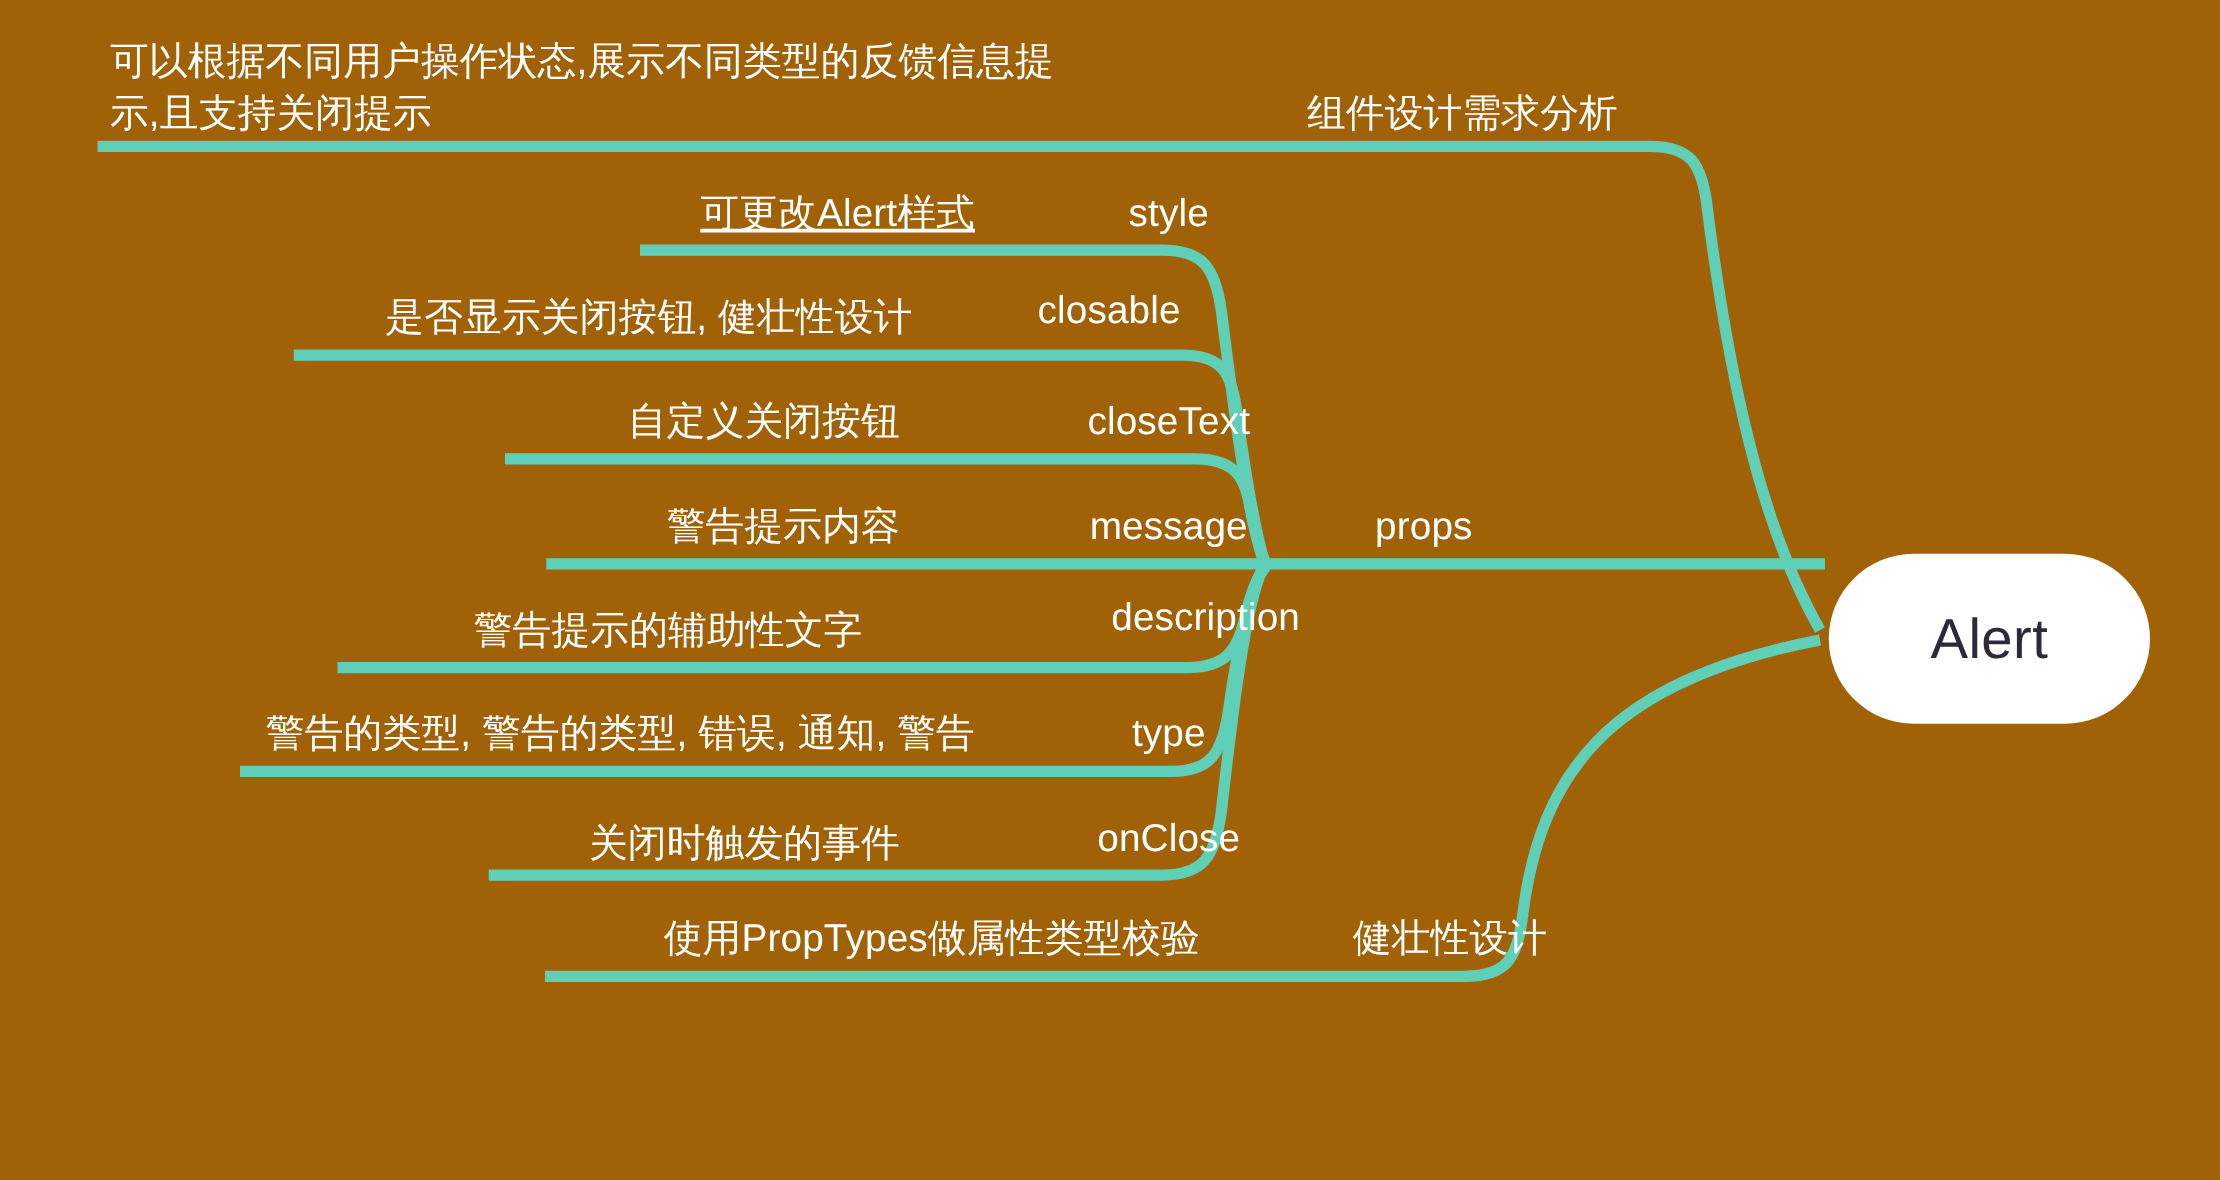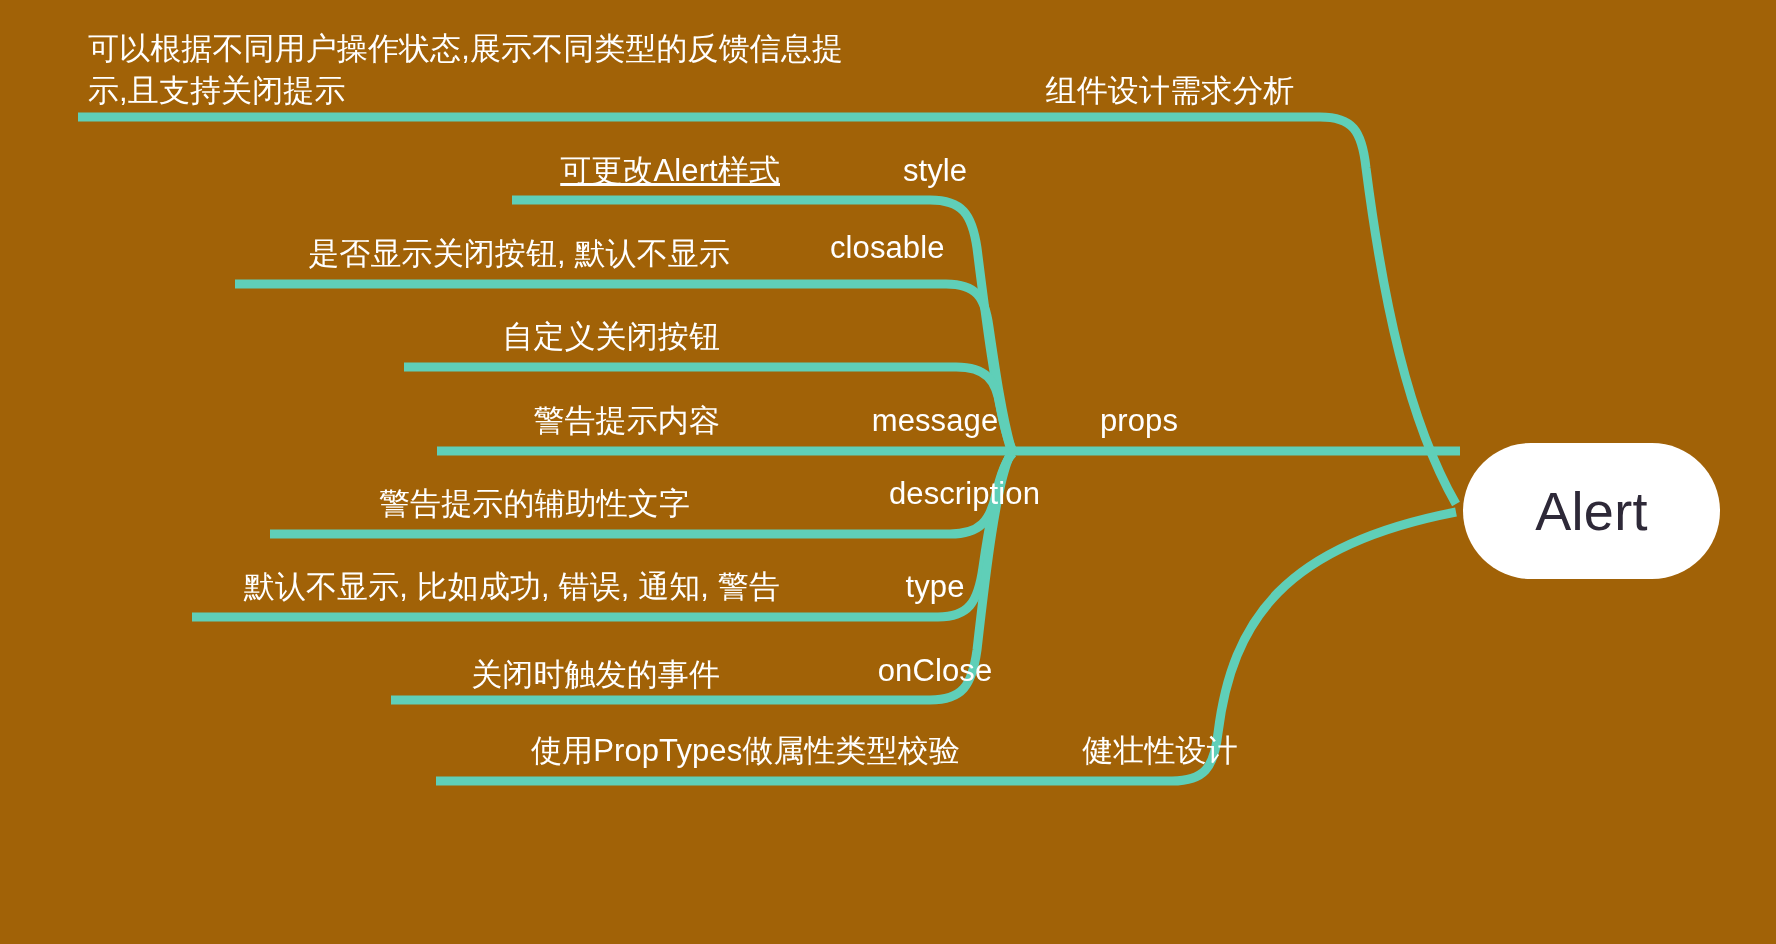--- a/index.html
+++ b/index.html
@@ -40,21 +40,21 @@
     width: 257px;
     height: 136px;
     background: #ffffff;
     border-radius: 68px;
     display: flex;
     align-items: center;
     justify-content: center;
   }
   .root-pill span {
     color: #2e2938;
-    font-size: 54px;
+    font-size: 45px;
     letter-spacing: 0.3px;
   }
 </style>
 </head>
 <body>
 
 <div id="stage">
 
   <svg id="wires" viewBox="0 0 1776 944" xmlns="http://www.w3.org/2000/svg">
     <g fill="none" stroke="#5fcfb8" stroke-width="9" stroke-linecap="butt" stroke-linejoin="round">
@@ -87,36 +87,37 @@
     </g>
   </svg>
 
   <div class="node-label multi" style="left:88px; top:28px; width:790px;">可以根据不同用户操作状态,展示不同类型的反馈信息提
 示,且支持关闭提示</div>
 
   <div class="node-label" style="left:1040px; top:70px; width:260px; text-align:center;">组件设计需求分析</div>
 
   <div class="node-label right-align" style="left:180px; top:150px; width:600px;text-decoration:underline;">可更改Alert样式</div>
 
-  <div class="node-label right-align" style="left:130px; top:233px; width:600px;">是否显示关闭按钮, 默认不显示</div>
+  <div class="node-label right-align" style="left:130px; top:233px; width:600px;">是否显示关闭按钮, 健壮性设计</div>
 
   <div class="node-label right-align" style="left:120px; top:400px; width:600px;">警告提示内容</div>
 
   <div class="node-label right-align" style="left:120px; top:316px; width:600px;">自定义关闭按钮</div>
 
   <div class="node-label right-align" style="left:90px; top:483px; width:600px;">警告提示的辅助性文字</div>
 
-  <div class="node-label right-align" style="left:40px; top:566px; width:740px;">默认不显示, 比如成功, 错误, 通知, 警告</div>
+  <div class="node-label right-align" style="left:40px; top:566px; width:740px;">警告的类型, 警告的类型, 错误, 通知, 警告</div>
 
   <div class="node-label right-align" style="left:120px; top:654px; width:600px;">关闭时触发的事件</div>
 
   <div class="node-label" style="left:830px; top:150px; width:210px; text-align:center;">style</div>
 
   <div class="node-label" style="left:830px; top:227px; width:210px; ">closable</div>
 
+  <div class="node-label" style="left:830px; top:316px; width:210px; text-align:center;">closeText</div>
 
   <div class="node-label" style="left:830px; top:400px; width:210px; text-align:center;">message</div>
 
   <div class="node-label" style="left:830px; top:457px; width:210px; text-align:right;margin-top:16px;">description</div>
 
   <div class="node-label" style="left:830px; top:566px; width:210px; text-align:center;">type</div>
 
   <div class="node-label" style="left:830px; top:650px; width:210px; text-align:center;">onClose</div>
 
   <div class="node-label" style="left:1100px; top:400px; width:160px; ">props</div>

